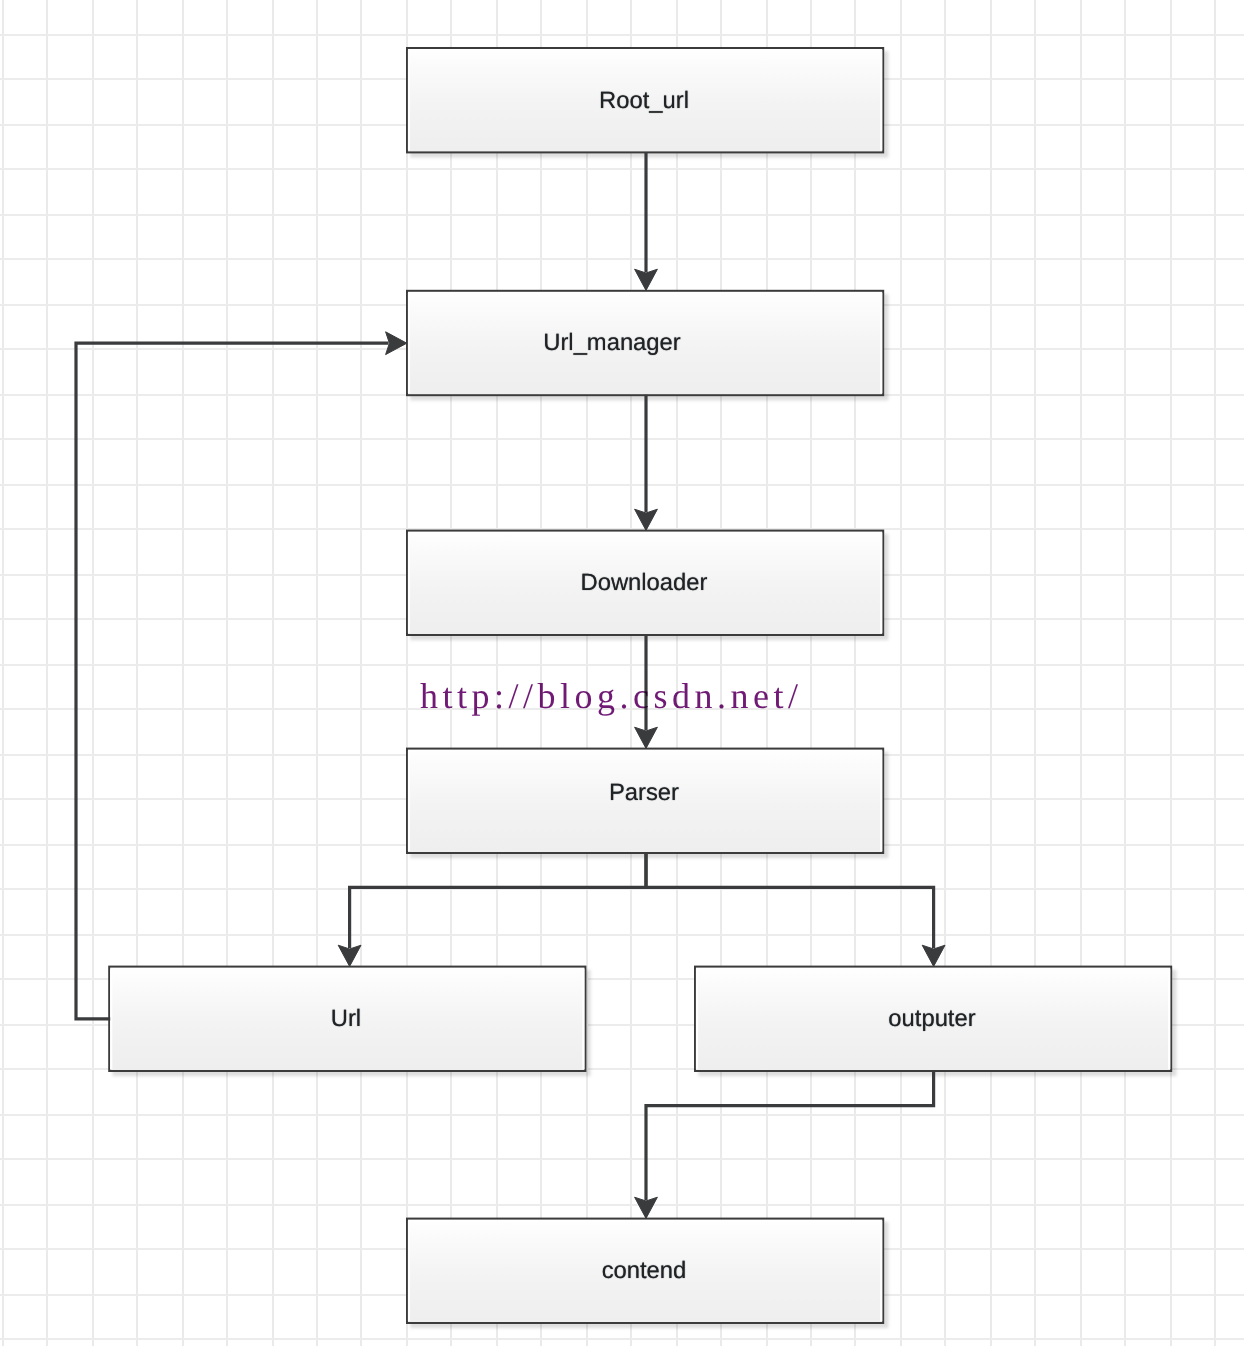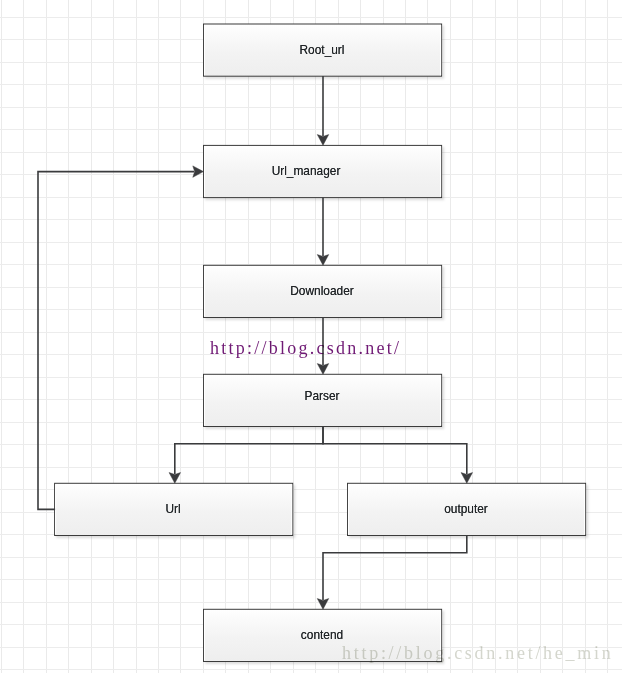--- a/index.html
+++ b/index.html
@@ -215,14 +215,13 @@
         <span>Url</span>
       </div>
       <div class="node" style="left: 348px; top: 483px; width: 238px; height: 52px;">
         <span>outputer</span>
       </div>
       <div class="node" style="left: 204px; top: 609px; width: 238px; height: 52px;">
         <span>contend</span>
       </div>
     </div>
   <div class="wm" id="wm-center">http://blog.csdn.net/</div>
-  <div class="wm" id="wm-bottom">http://blog.csdn.net/he_min</div>
 </div>
 
 </body></html>

